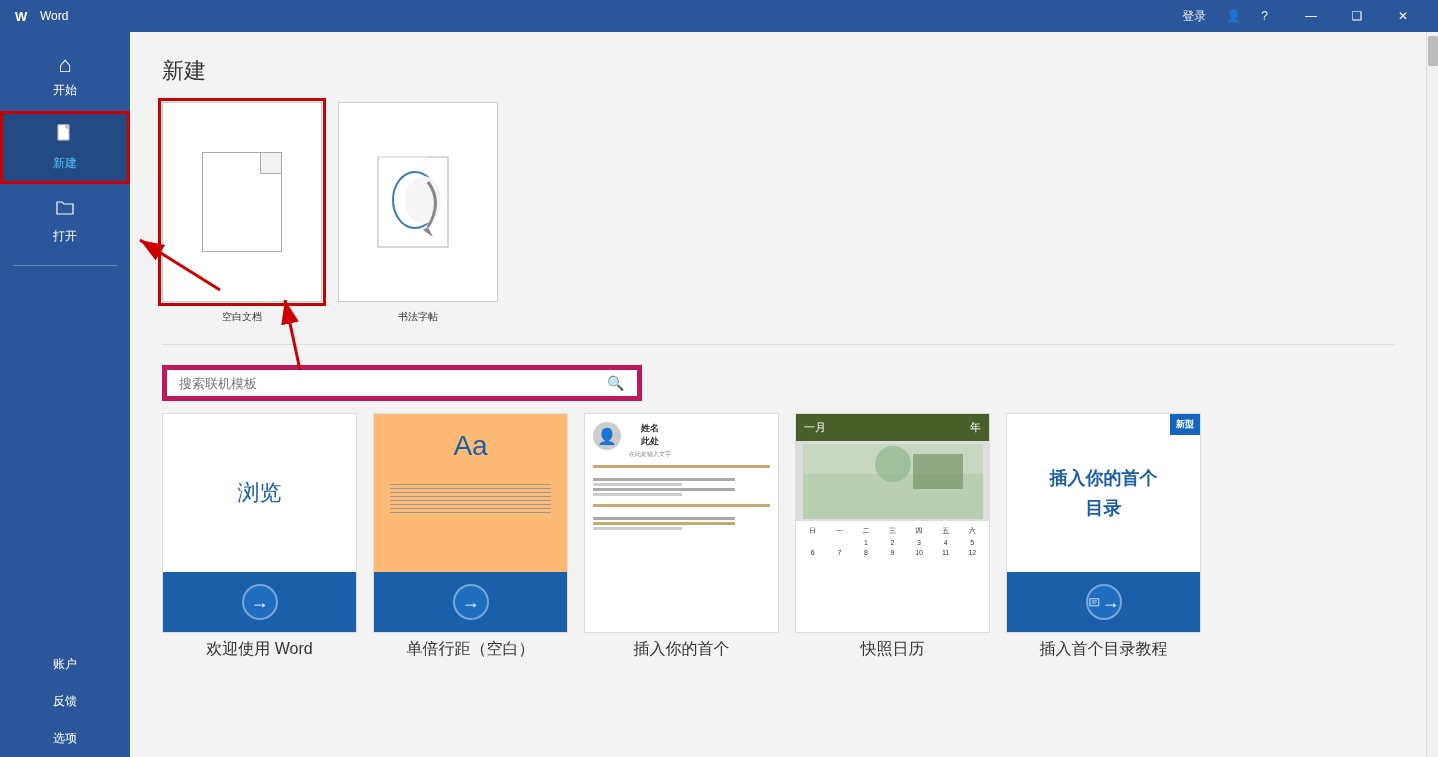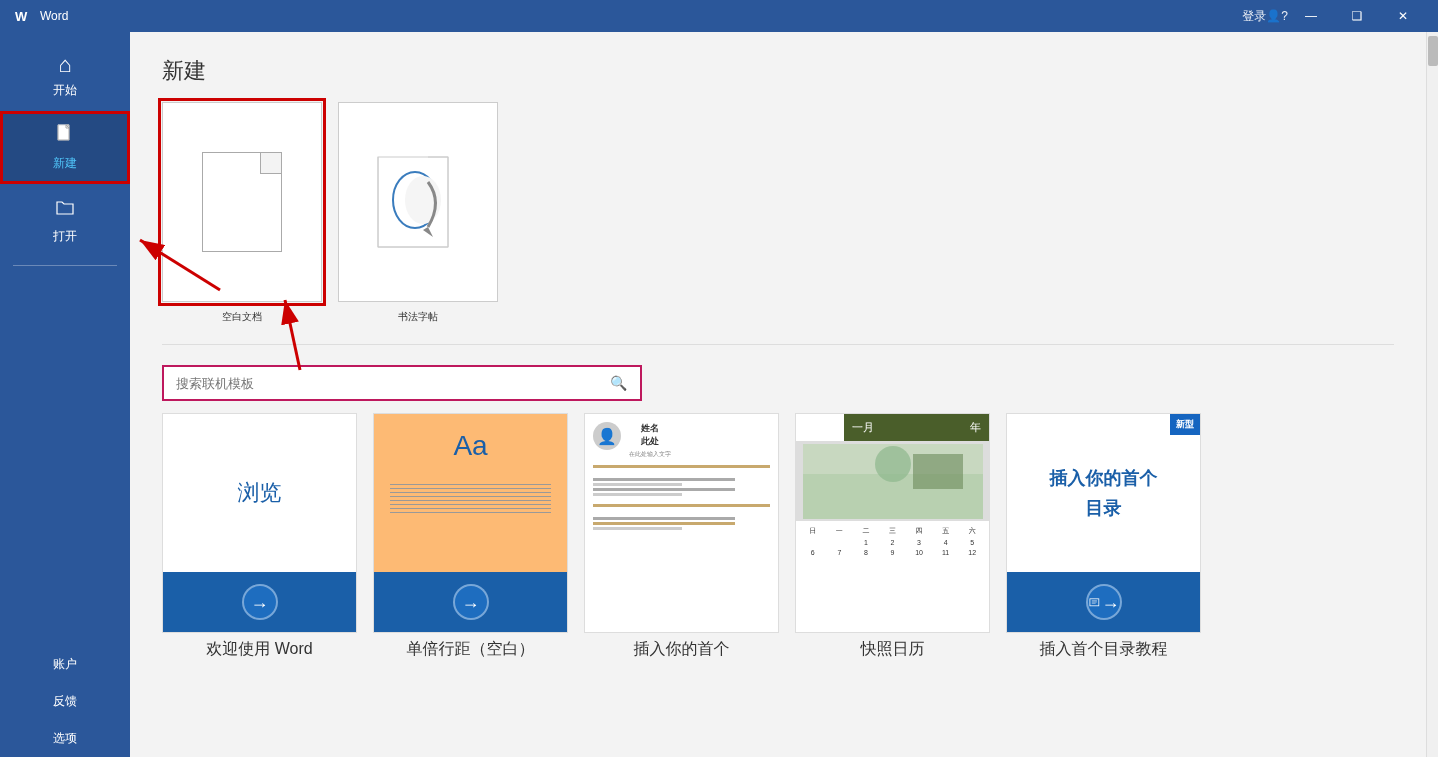--- a/index.html
+++ b/index.html
@@ -36,21 +36,21 @@
       align-items: center;
       justify-content: center;
     }
     .title-bar-title {
       color: white;
       font-size: 12px;
     }
     .title-bar-controls {
       display: flex;
       align-items: center;
-      gap: 0;
+      gap: 20px;
       color: white;
       font-size: 12px;
     }
     .title-bar-controls span {
       cursor: pointer;
       opacity: 0.9;
     }
     .window-controls {
       display: flex;
       gap: 0;
@@ -186,21 +186,21 @@
 
     
     .search-area {
       margin-bottom: 12px;
     }
     .search-bar {
       display: flex;
       align-items: center;
       width: 480px;
       height: 36px;
-      border: 2px solid #be185d;
+      border: 5px solid #be185d;
       background: white;
       padding: 0 12px;
       gap: 8px;
     }
     .search-input {
       flex: 1;
       border: none;
       outline: none;
       font-size: 13px;
       color: #999;
@@ -397,21 +397,20 @@
       background: white;
       overflow: hidden;
     }
     .calendar-header {
       background: #4a5e2a;
       color: white;
       padding: 6px 8px;
       display: flex;
       justify-content: space-between;
       font-size: 11px;
-      margin-left: 48px;
     }
     .calendar-img-area {
       height: 80px;
       background: #ddd;
       overflow: hidden;
       display: flex;
       align-items: center;
       justify-content: center;
       font-size: 11px;
       color: #666;

